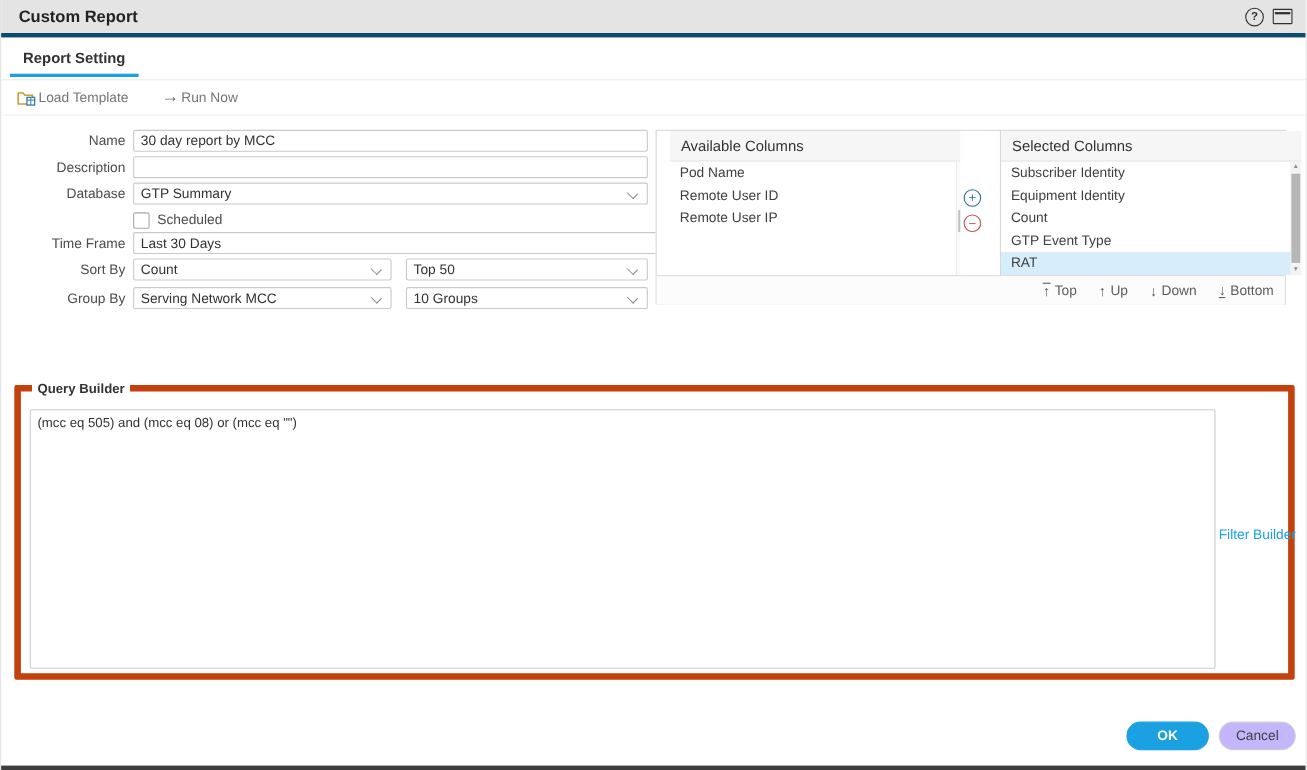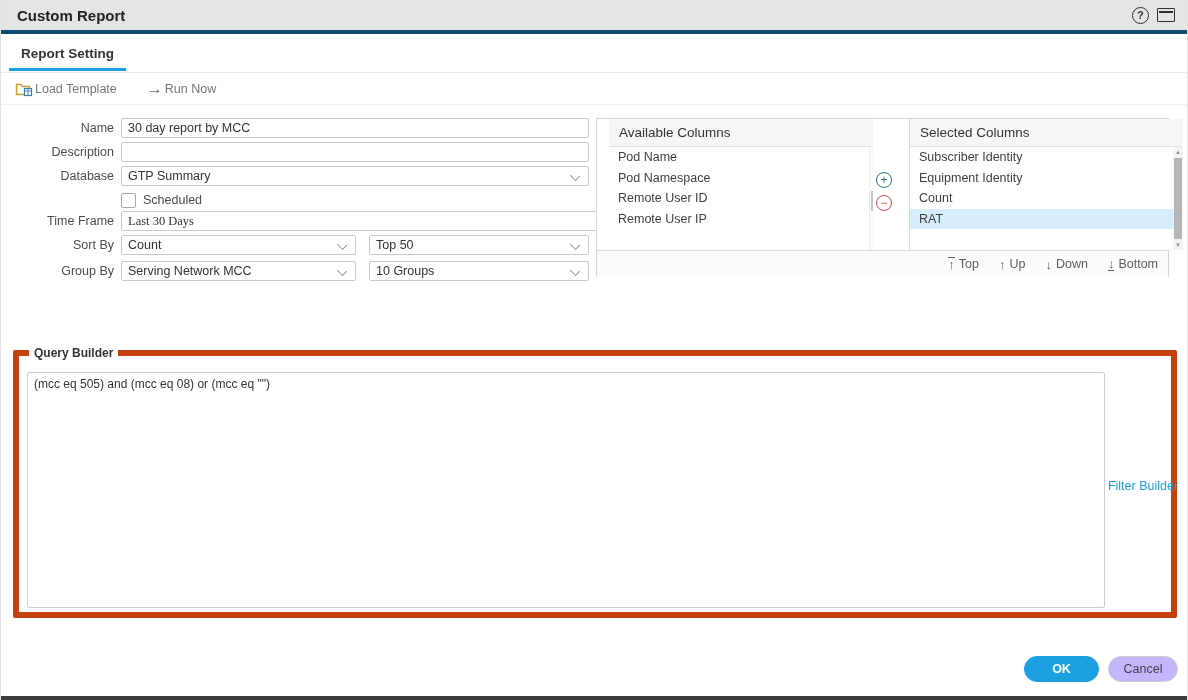--- a/index.html
+++ b/index.html
@@ -140,21 +140,21 @@
     </div>
   </div>
 
   <div class="form-row" style="top:190px;left:120px;">
     <span class="checkbox"></span>
     <span class="check-label">Scheduled</span>
   </div>
 
   <div class="form-row" style="top:211px;width:595px;">
     <span class="form-label">Time Frame</span>
-    <div class="select" style="left:120px;width:507px;font-family:Liberation Serif, serif;">
+    <div class="select" style="left:120px;width:507px;">
       <span>Last 30 Days</span>
       <span class="chev"></span>
     </div>
   </div>
 
   <div class="form-row" style="top:235px;width:595px;">
     <span class="form-label">Sort By</span>
     <div class="select" style="left:120px;width:235px;">
       <span>Count</span>
       <span class="chev"></span>
@@ -176,21 +176,20 @@
       <span class="chev"></span>
     </div>
   </div>
 
   <div class="colpicker">
 
     <div class="panel panel-available">
       <div class="panel-header">Available Columns</div>
       <div class="panel-list">
         <div class="list-item">Pod Name</div>
-        <div class="list-item">Pod Namespace</div>
         <div class="list-item">Remote User ID</div>
         <div class="list-item">Remote User IP</div>
         <div class="scrollbar-wide">
           <span class="sb-arrow up">▲</span>
           <span class="sb-thumb-wide"></span>
           <span class="sb-arrow down">▼</span>
         </div>
       </div>
     </div>
 
@@ -198,20 +197,21 @@
       <span class="circle-btn add-btn">+</span>
       <span class="circle-btn remove-btn">−</span>
     </div>
 
     <div class="panel panel-selected">
       <div class="panel-header">Selected Columns</div>
       <div class="panel-list">
         <div class="list-item">Subscriber Identity</div>
         <div class="list-item">Equipment Identity</div>
         <div class="list-item">Count</div>
+        <div class="list-item">GTP Event Type</div>
         <div class="list-item selected">RAT</div>
         <div class="scrollbar-slim">
           <span class="sb-arrow up">▲</span>
           <span class="sb-thumb-slim"></span>
           <span class="sb-arrow down">▼</span>
         </div>
       </div>
     </div>
 
     <div class="col-footer">

